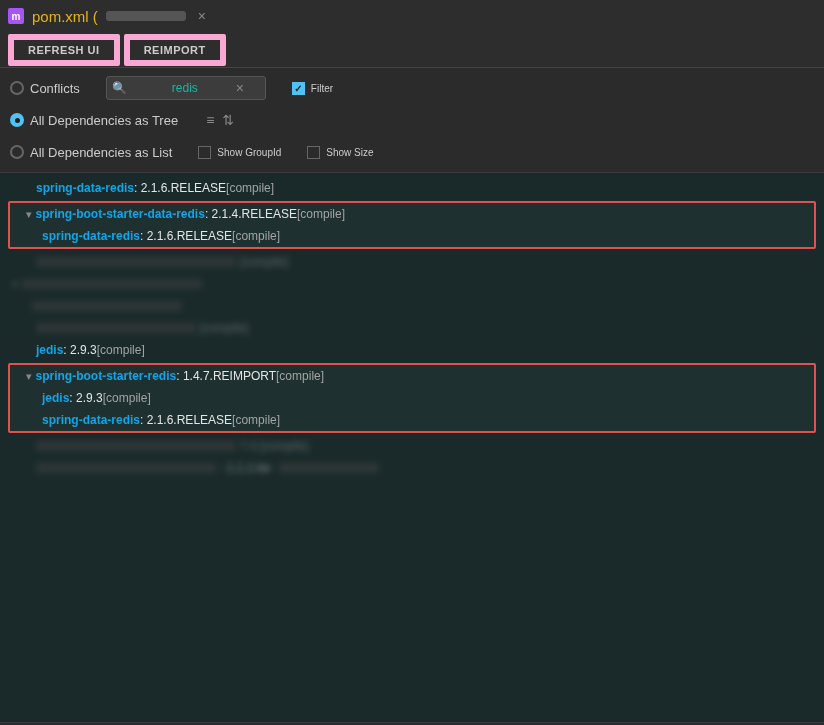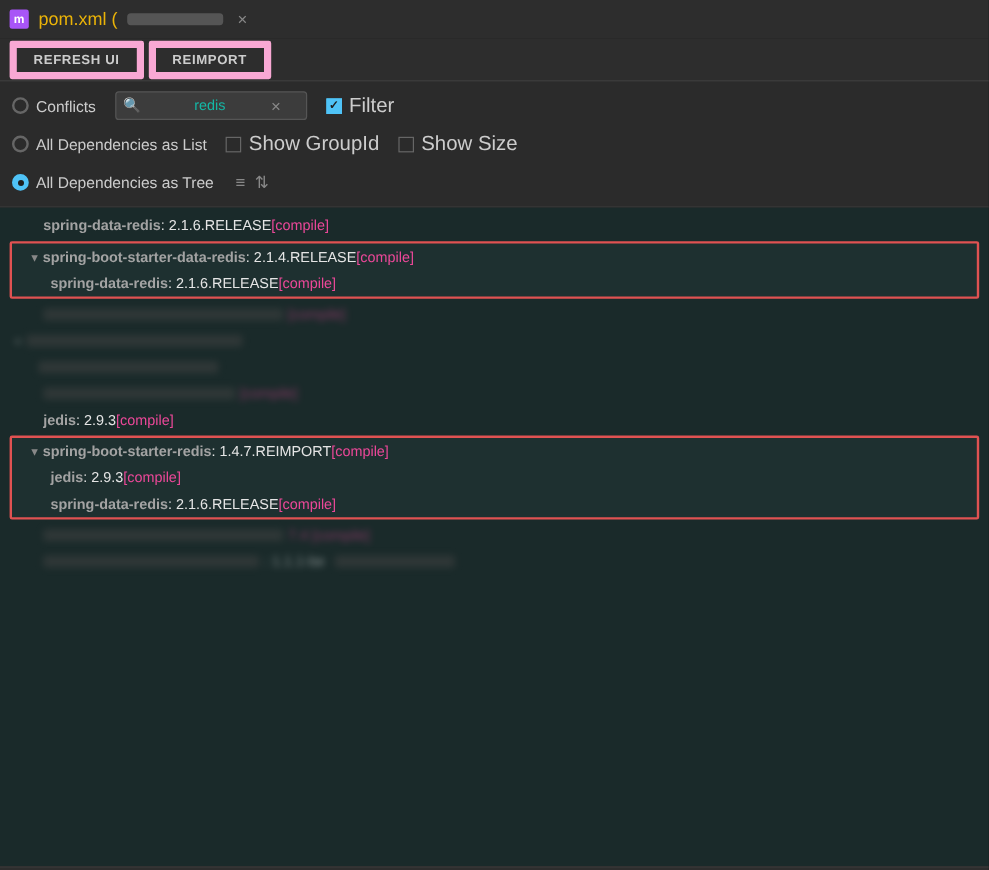--- a/index.html
+++ b/index.html
@@ -80,21 +80,21 @@
       background: #2b2b2b;
       padding: 6px 10px;
       display: flex;
       flex-direction: column;
       gap: 4px;
       border-bottom: 1px solid #3a3a3a;
     }
     .filter-row {
       display: flex;
       align-items: center;
-      gap: 16px;
+      gap: 26px;
       height: 28px;
     }
     .radio-label {
       display: flex;
       align-items: center;
       gap: 6px;
       cursor: pointer;
       color: #cccccc;
       font-size: 13px;
     }
@@ -143,21 +143,21 @@
     }
     .search-icon { color: #888; font-size: 12px; }
     .search-clear { color: #888; cursor: pointer; font-size: 14px; }
 
     .checkbox-label {
       display: flex;
       align-items: center;
       gap: 6px;
       cursor: pointer;
       color: #cccccc;
-      font-size: 17px;
+      font-size: 10px;
     }
     .checkbox-box {
       width: 13px;
       height: 13px;
       border: 1px solid #666;
       background: transparent;
       display: flex;
       align-items: center;
       justify-content: center;
       flex-shrink: 0;
@@ -199,23 +199,23 @@
       align-items: center;
       padding: 2px 12px 2px 12px;
       height: 22px;
       color: #b0b0b0;
       font-size: 12px;
       position: relative;
     }
     .dep-item.blurred { filter: blur(3px); opacity: 0.5; }
     .dep-item .indent { width: 24px; display: inline-block; }
     .dep-item .chevron { color: #888; margin-right: 4px; font-size: 11px; cursor: pointer; }
-    .dep-item .name { color: #a3a3a3; font-weight: bold; }
+    .dep-item .name { color: #0ea5e9; font-weight: bold; }
     .dep-item .version { color: #e5e5e5; }
-    .dep-item .scope { color: #ec4899; }
+    .dep-item .scope { color: #a3a3a3; }
 
     
     .highlighted-group {
       border: 2px solid #e05252;
       margin: 2px 8px;
       border-radius: 2px;
       background: #1e3030;
     }
     .highlighted-group .dep-item {
       padding-left: 16px;
@@ -276,42 +276,42 @@
     </div>
 
     <label class="checkbox-label">
       <div class="checkbox-box checked"></div>
       <span>Filter</span>
     </label>
   </div>
 
   <div class="filter-row">
     <label class="radio-label">
+      <div class="radio-circle checked"></div>
+      <span>All Dependencies as Tree</span>
+    </label>
+    <div class="tree-icons">
+      <span class="tree-icon-btn">≡</span>
+      <span class="tree-icon-btn">⇅</span>
+    </div>
+  </div>
+
+  <div class="filter-row">
+    <label class="radio-label">
       <div class="radio-circle"></div>
       <span>All Dependencies as List</span>
     </label>
     <label class="checkbox-label">
       <div class="checkbox-box"></div>
       <span>Show GroupId</span>
     </label>
     <label class="checkbox-label">
       <div class="checkbox-box"></div>
       <span>Show Size</span>
     </label>
-  </div>
-
-  <div class="filter-row">
-    <label class="radio-label">
-      <div class="radio-circle checked"></div>
-      <span>All Dependencies as Tree</span>
-    </label>
-    <div class="tree-icons">
-      <span class="tree-icon-btn">≡</span>
-      <span class="tree-icon-btn">⇅</span>
-    </div>
   </div>
 </div>
 
 <div class="dep-tree">
 
   <div class="dep-item">
     <span class="indent"></span>
     <span class="name">spring-data-redis</span>
     <span class="version"> : 2.1.6.RELEASE</span>
     <span class="scope"> [compile]</span>

